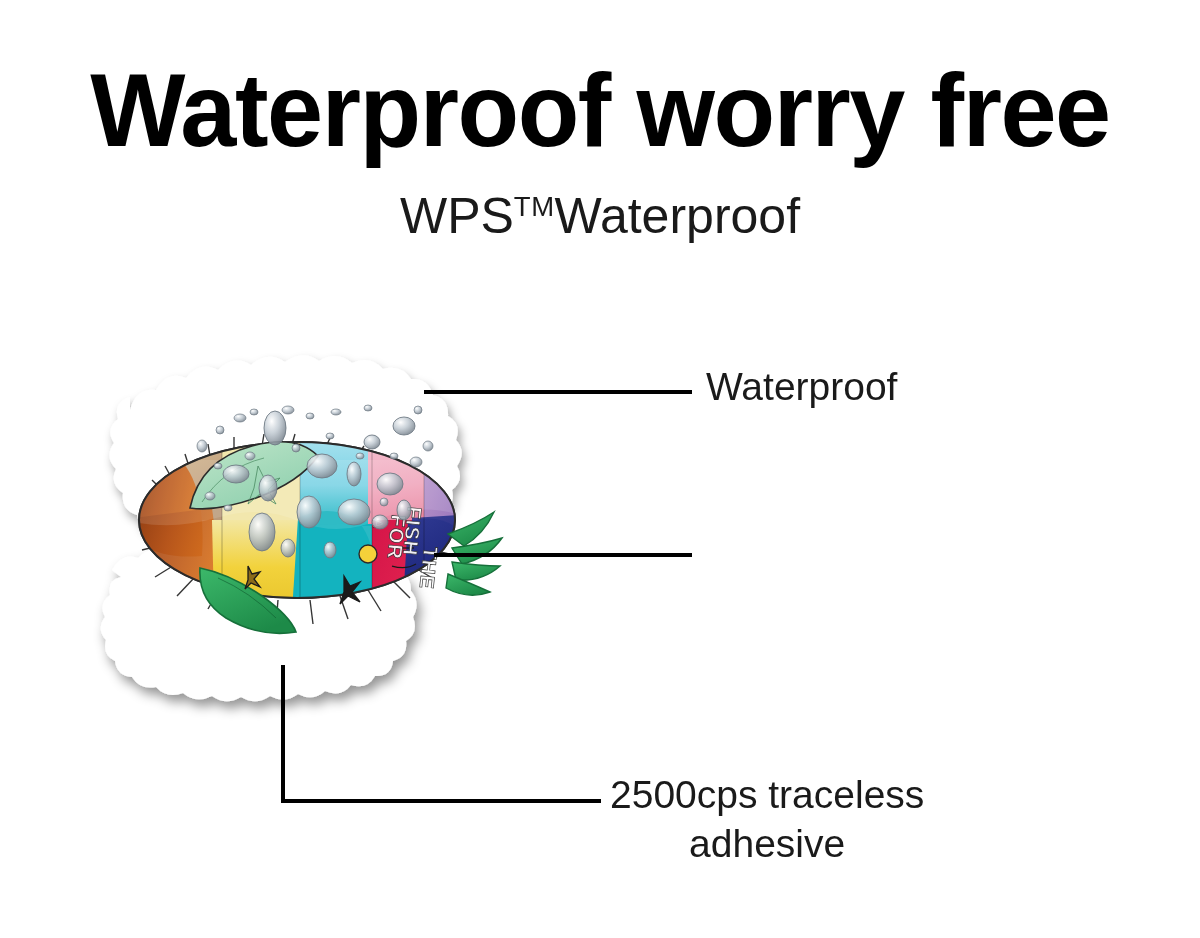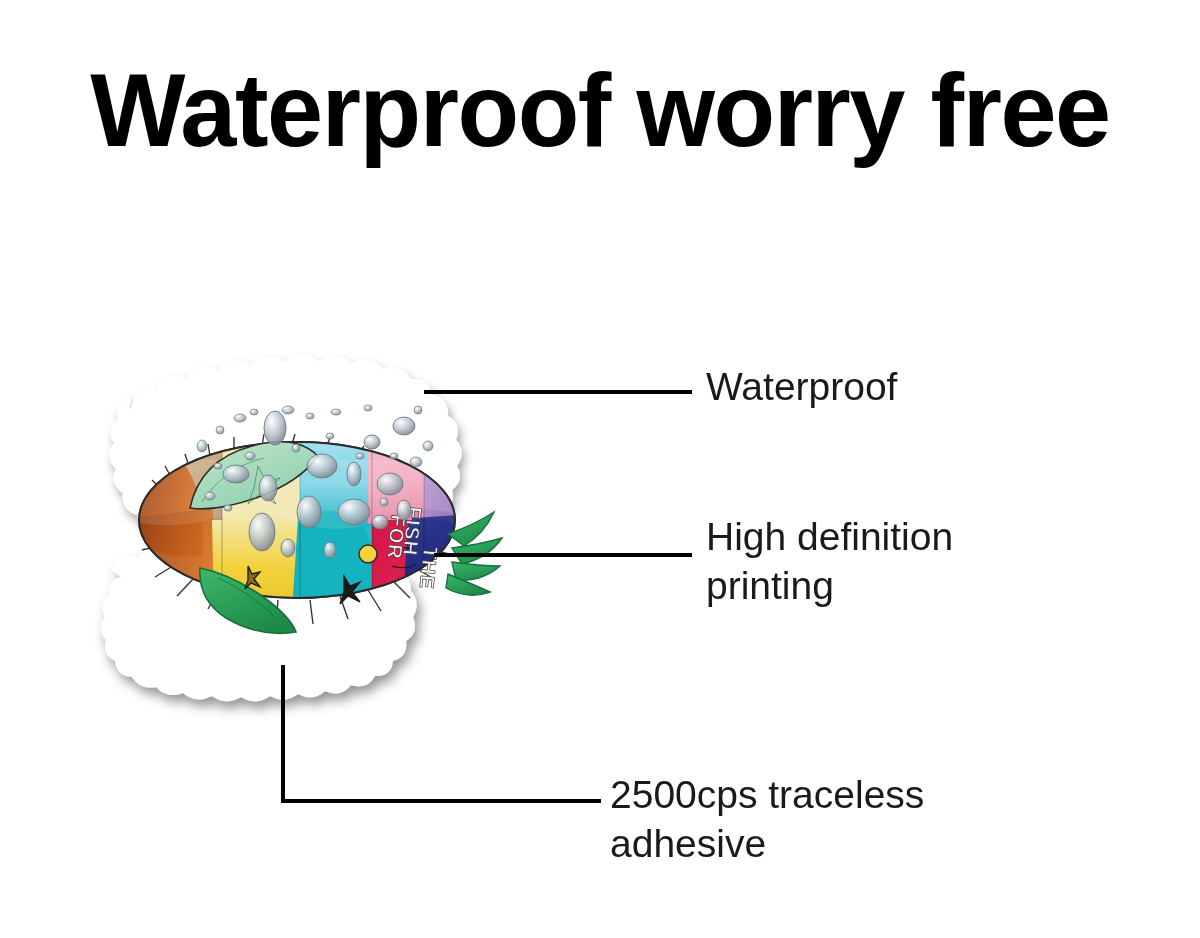--- a/index.html
+++ b/index.html
@@ -63,21 +63,21 @@
     position: absolute;
     font-family: "Liberation Sans", sans-serif;
     font-weight: normal;
     font-size: 39px;
     line-height: 49px;
     color: #1a1a1a;
     white-space: pre-line;
   }
   #label-waterproof { left: 706px; top: 362px; }
   #label-hdprint    { left: 706px; top: 512px; }
-  #label-adhesive   { left: 610px; top: 770px; }
+  #label-adhesive   { left: 610px; top: 770px; text-align: center; }
 
   
   .leader {
     position: absolute;
     background: #000000;
   }
   .leader-h { height: 4px; }
   .leader-v { width: 4px; }
   #leader1 { left: 424px; top: 390px; width: 268px; }
   #leader2 { left: 434px; top: 553px; width: 258px; }
@@ -94,20 +94,21 @@
   }
   #sticker-art svg { display: block; width: 100%; height: 100%; }
 </style>
 </head>
 <body>
 
 <div id="canvas">
 
   <div class="title">Waterproof worry free</div>
 
+  <div class="subtitle"><span>WPS</span><span class="tm">TM</span><span>Waterproof</span></div>
 
   <div id="sticker-art">
     <svg viewBox="0 0 470 460" xmlns="http://www.w3.org/2000/svg" aria-hidden="true">
       <defs>
         <filter id="softshadow" x="-25%" y="-25%" width="160%" height="160%">
           <feDropShadow dx="4" dy="7" stdDeviation="6" flood-color="#000000" flood-opacity="0.42"></feDropShadow>
         </filter>
         <filter id="softshadow2" x="-25%" y="-25%" width="160%" height="160%">
           <feDropShadow dx="3" dy="6" stdDeviation="5" flood-color="#000000" flood-opacity="0.36"></feDropShadow>
         </filter>
@@ -346,18 +347,16 @@
       </g>
     </svg>
   </div>
 
   <div class="leader leader-h" id="leader1"></div>
   <div class="leader leader-h" id="leader2"></div>
   <div class="leader leader-v" id="leader3v"></div>
   <div class="leader leader-h" id="leader3h"></div>
 
   <div class="callout" id="label-waterproof">Waterproof</div>
-  <div class="callout" id="label-hdprint">High definition
-printing</div>
   <div class="callout" id="label-adhesive">2500cps traceless
 adhesive</div>
 
 </div>
 
 </body></html>

